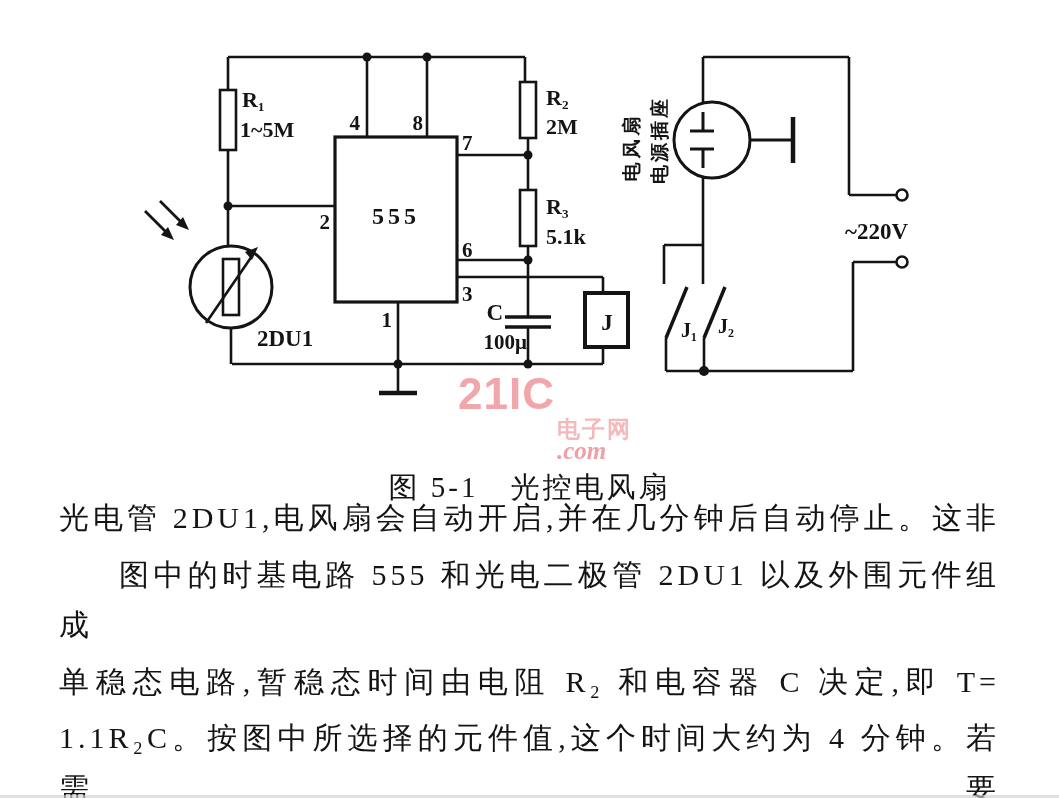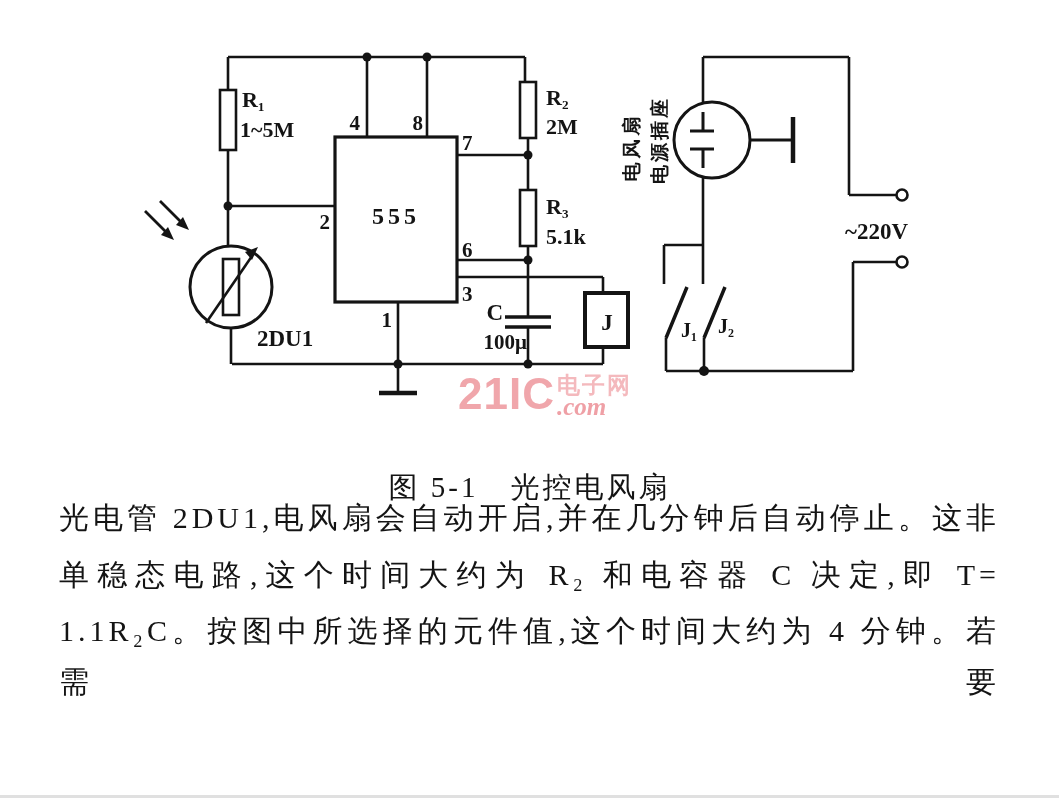--- a/index.html
+++ b/index.html
@@ -6,21 +6,21 @@
   .page{position:relative;width:1059px;height:798px;background:#ffffff;overflow:hidden;
         font-family:"Liberation Serif","DejaVu Serif",serif;color:#141414;}
   .circuit{position:absolute;left:0;top:0;width:1059px;height:448px;}
   .circuit text{font-family:"Liberation Serif","DejaVu Serif",serif;font-weight:bold;fill:#141414;}
 
   .watermark{position:absolute;left:458px;top:372px;display:flex;align-items:flex-start;
              user-select:none;line-height:1;}
   .wm-brand{font-size:44px;font-weight:bold;color:#f0a6ab;letter-spacing:1px;
             font-family:"Liberation Sans","DejaVu Sans",sans-serif;text-align:center;}
   .wm-col{display:inline-flex;flex-direction:column;margin-left:2px;margin-top:2px;}
-  .wm-site{font-size:23px;font-weight:bold;color:#f4b9bd;letter-spacing:2px;}
+  .wm-site{font-size:23px;font-weight:bold;color:#f4b9bd;letter-spacing:2px;margin-top:44px;}
   .wm-com{font-size:25px;font-style:italic;font-weight:bold;color:#efa0a6;margin-top:-3px;
           font-family:"Liberation Serif",serif;}
 
   .caption{position:absolute;left:0;top:468px;width:100%;text-align:center;
            font-size:29px;letter-spacing:3px;}
 
   .bodytext{position:absolute;left:53px;top:487px;width:953px;font-size:30px;
             letter-spacing:4px;line-height:50.5px;}
   .bodytext p{margin:6px;}
   .jfull{text-align:justify;text-align-last:justify;}
@@ -143,19 +143,20 @@
     <span class="wm-col">
       <span class="wm-site">电子网</span>
       <span class="wm-com">.com</span>
     </span>
   </div>
 
   <div class="caption">图 5-1　光控电风扇</div>
 
   <div class="bodytext">
     <p class="jfull">光电管 2DU1,电风扇会自动开启,并在几分钟后自动停止。这非</p>
-    <p class="jfull">单稳态电路,这个时间大约为 R₂ 和电容器 C 决定,即 T=</p>
+    <p class="jfull indent">图中的时基电路 555 和光电二极管 2DU1 以及外围元件组成</p>
+    <p class="jfull">单稳态电路,暂稳态时间由电阻 R₂ 和电容器 C 决定,即 T=</p>
     <p class="jfull">1.1R₂C。按图中所选择的元件值,这个时间大约为 4 分钟。若需要</p>
 
   </div>
 
   <div class="scan-edge"></div>
 </div>
 
 </body></html>

